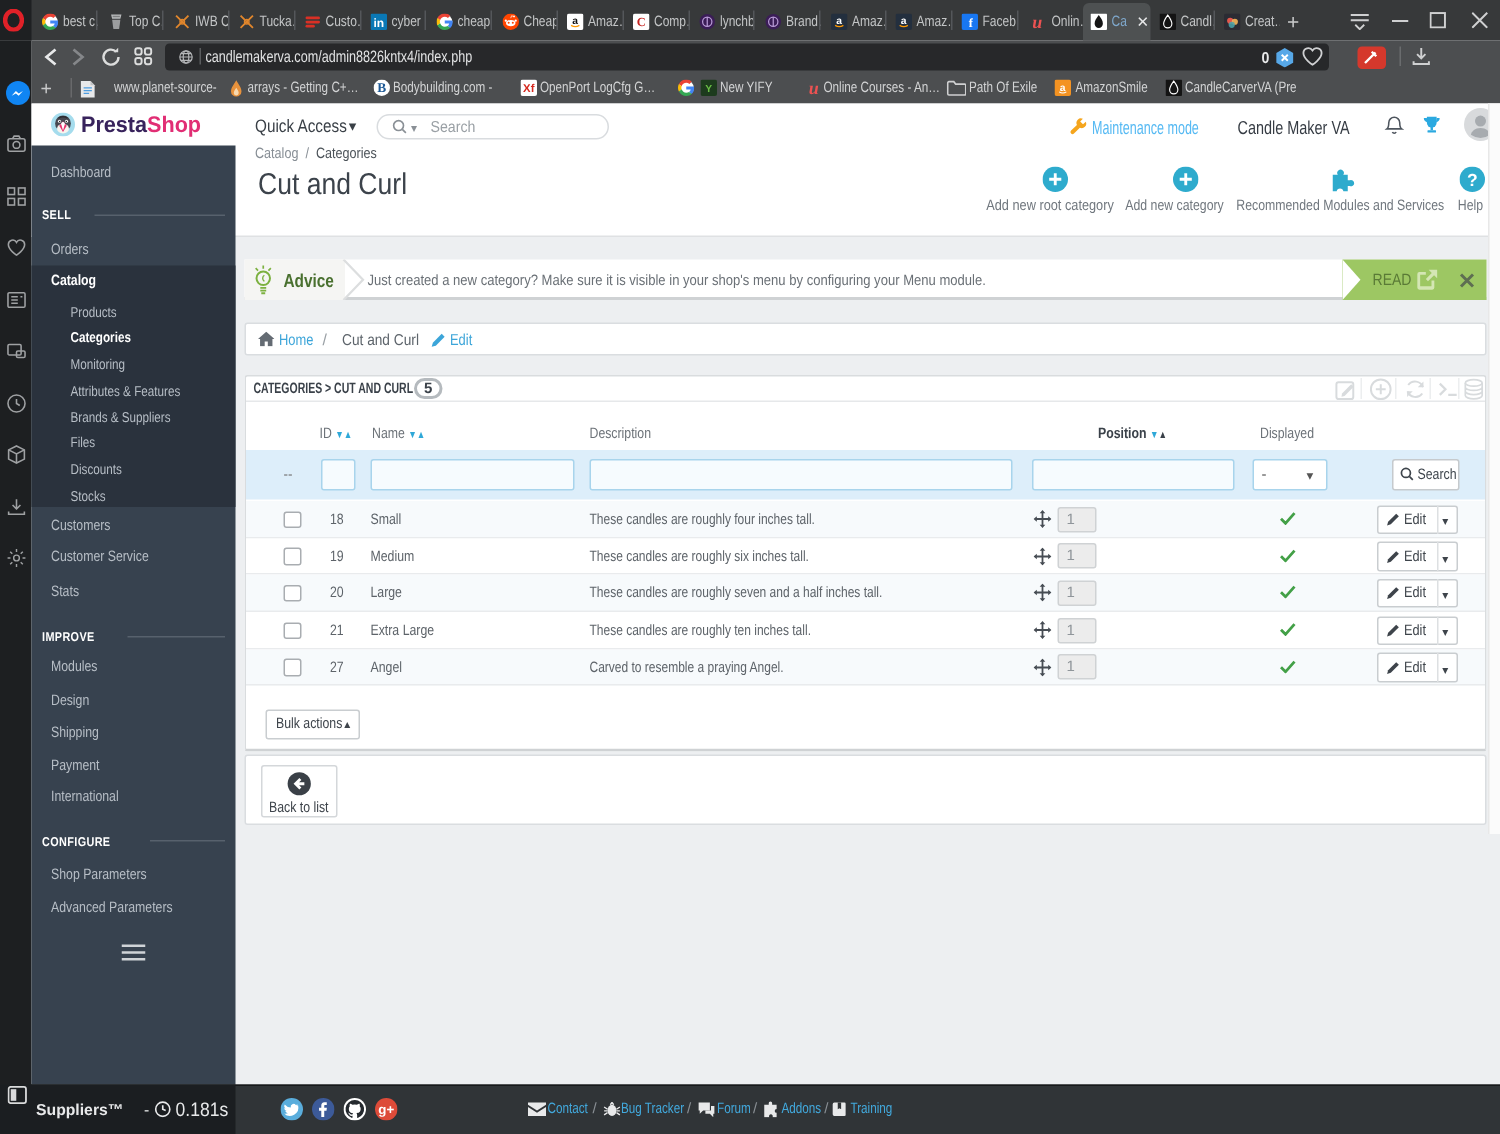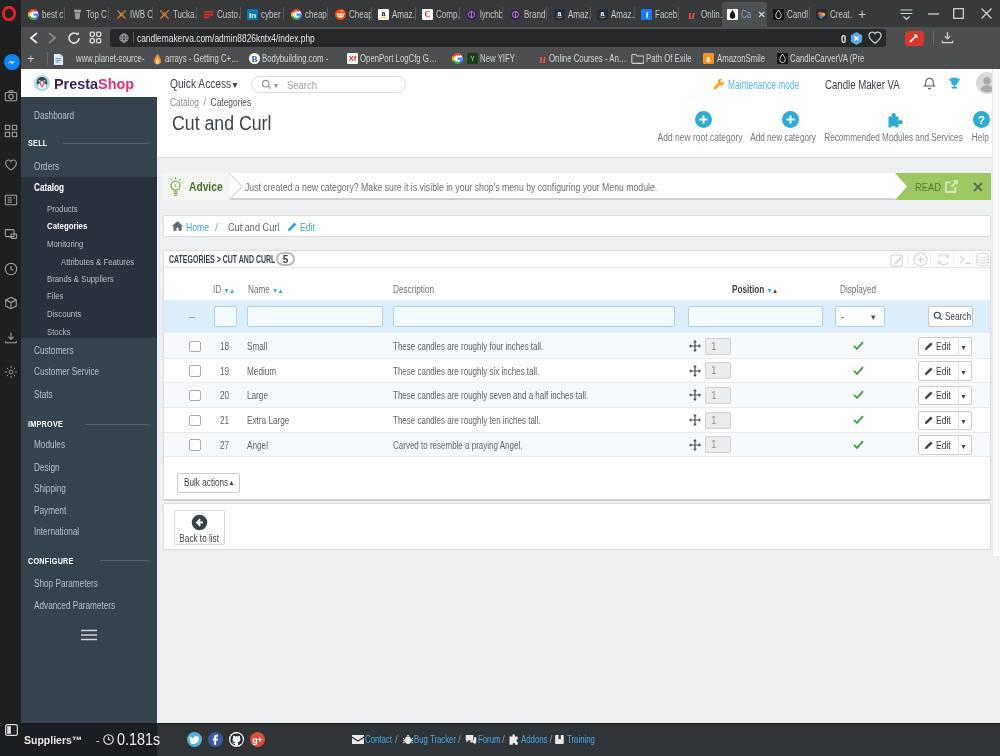--- a/index.html
+++ b/index.html
@@ -526,21 +526,21 @@
 <div class="a" style="left:21px;top:97px;width:136px;height:626px;background:#37424f"></div>
 <div class="a" style="left:21px;top:177px;width:136px;height:161px;background:#2a323d"></div>
 <div class="a" style="left:34px;top:109.8px;font-size:10px;line-height:12px;color:#b7bec6;white-space:nowrap;"><span style="display:inline-block;transform-origin:0 50%;transform:scaleX(0.82);white-space:pre">Dashboard</span></div>
 <div class="a" style="left:28px;top:138.1px;font-size:8.5px;line-height:10.2px;color:#fff;white-space:nowrap;font-weight:bold;letter-spacing:.3px"><span style="display:inline-block;transform-origin:0 50%;transform:scaleX(0.85);white-space:pre">SELL</span></div>
 <div class="a" style="left:63px;top:142.5px;width:87px;height:1px;background:#57616d"></div>
 <div class="a" style="left:34px;top:160.8px;font-size:10px;line-height:12px;color:#b7bec6;white-space:nowrap;"><span style="display:inline-block;transform-origin:0 50%;transform:scaleX(0.82);white-space:pre">Orders</span></div>
 <div class="a" style="left:34px;top:182.3px;font-size:10px;line-height:12px;color:#fff;white-space:nowrap;font-weight:bold;"><span style="display:inline-block;transform-origin:0 50%;transform:scaleX(0.82);white-space:pre">Catalog</span></div>
 <div class="a" style="left:47px;top:203.1px;font-size:9.5px;line-height:11.4px;color:#b7bec6;white-space:nowrap;"><span style="display:inline-block;transform-origin:0 50%;transform:scaleX(0.82);white-space:pre">Products</span></div>
 <div class="a" style="left:47px;top:220.1px;font-size:9.5px;line-height:11.4px;color:#fff;white-space:nowrap;font-weight:bold;"><span style="display:inline-block;transform-origin:0 50%;transform:scaleX(0.82);white-space:pre">Categories</span></div>
 <div class="a" style="left:47px;top:237.6px;font-size:9.5px;line-height:11.4px;color:#b7bec6;white-space:nowrap;"><span style="display:inline-block;transform-origin:0 50%;transform:scaleX(0.82);white-space:pre">Monitoring</span></div>
-<div class="a" style="left:47px;top:255.6px;font-size:9.5px;line-height:11.4px;color:#b7bec6;white-space:nowrap;margin-left:14px;"><span style="display:inline-block;transform-origin:0 50%;transform:scaleX(0.82);white-space:pre">Attributes &amp; Features</span></div>
+<div class="a" style="left:47px;top:255.6px;font-size:9.5px;line-height:11.4px;color:#b7bec6;white-space:nowrap;"><span style="display:inline-block;transform-origin:0 50%;transform:scaleX(0.82);white-space:pre">Attributes &amp; Features</span></div>
 <div class="a" style="left:47px;top:272.6px;font-size:9.5px;line-height:11.4px;color:#b7bec6;white-space:nowrap;"><span style="display:inline-block;transform-origin:0 50%;transform:scaleX(0.82);white-space:pre">Brands &amp; Suppliers</span></div>
 <div class="a" style="left:47px;top:290.1px;font-size:9.5px;line-height:11.4px;color:#b7bec6;white-space:nowrap;"><span style="display:inline-block;transform-origin:0 50%;transform:scaleX(0.82);white-space:pre">Files</span></div>
 <div class="a" style="left:47px;top:308.1px;font-size:9.5px;line-height:11.4px;color:#b7bec6;white-space:nowrap;"><span style="display:inline-block;transform-origin:0 50%;transform:scaleX(0.82);white-space:pre">Discounts</span></div>
 <div class="a" style="left:47px;top:326.1px;font-size:9.5px;line-height:11.4px;color:#b7bec6;white-space:nowrap;"><span style="display:inline-block;transform-origin:0 50%;transform:scaleX(0.82);white-space:pre">Stocks</span></div>
 <div class="a" style="left:34px;top:344.8px;font-size:10px;line-height:12px;color:#b7bec6;white-space:nowrap;"><span style="display:inline-block;transform-origin:0 50%;transform:scaleX(0.82);white-space:pre">Customers</span></div>
 <div class="a" style="left:34px;top:366.3px;font-size:10px;line-height:12px;color:#b7bec6;white-space:nowrap;"><span style="display:inline-block;transform-origin:0 50%;transform:scaleX(0.82);white-space:pre">Customer Service</span></div>
 <div class="a" style="left:34px;top:388.8px;font-size:10px;line-height:12px;color:#b7bec6;white-space:nowrap;"><span style="display:inline-block;transform-origin:0 50%;transform:scaleX(0.82);white-space:pre">Stats</span></div>
 <div class="a" style="left:28px;top:419.1px;font-size:8.5px;line-height:10.2px;color:#fff;white-space:nowrap;font-weight:bold;letter-spacing:.3px"><span style="display:inline-block;transform-origin:0 50%;transform:scaleX(0.85);white-space:pre">IMPROVE</span></div>
 <div class="a" style="left:85px;top:423.5px;width:65px;height:1px;background:#57616d"></div>
 <div class="a" style="left:34px;top:439.3px;font-size:10px;line-height:12px;color:#b7bec6;white-space:nowrap;"><span style="display:inline-block;transform-origin:0 50%;transform:scaleX(0.82);white-space:pre">Modules</span></div>
@@ -785,21 +785,21 @@
 <div class="a" style="left:199.5px;top:532.8px;width:400px;margin-left:-200px;text-align:center;font-size:10px;line-height:12px;color:#3e444b;white-space:nowrap;"><span style="display:inline-block;transform-origin:50% 50%;transform:scaleX(0.82);white-space:pre">Back to list</span></div>
 <div class="a" style="left:992px;top:69px;width:8px;height:487px;background:#fbfbfb;border-left:1px solid #e8e8e8"></div>
 <div class="a" style="left:0px;top:723px;width:1000px;height:33px;background:#303437;border-top:1px solid #17191b"></div>
 <div class="a" style="left:0px;top:723px;width:157px;height:33px;background:#1b1e21"></div>
 <div class="a" style="left:24px;top:734px;font-size:10.5px;line-height:12.6px;color:#e8e9ea;white-space:nowrap;font-weight:bold;"><span style="display:inline-block;transform-origin:0 50%;transform:scaleX(1);white-space:pre">Suppliers™</span></div>
 <div class="a" style="left:96px;top:734px;font-size:10.5px;line-height:12.6px;color:#e8e9ea;white-space:nowrap;"><span style="display:inline-block;transform-origin:0 50%;transform:scaleX(1);white-space:pre">-</span></div>
 <svg class="a" style="left:103px;top:734px" width="11" height="11" viewBox="0 0 14 14">
     <circle cx="7" cy="7" r="6" fill="none" stroke="#e8e9ea" stroke-width="1.4"></circle>
     <path d="M7 3.5V7l2.5 1" stroke="#e8e9ea" stroke-width="1.4" fill="none"></path>
   </svg>
-<div class="a" style="left:117px;top:734px;font-size:16px;line-height:12.6px;color:#e8e9ea;white-space:nowrap;"><span style="display:inline-block;transform-origin:0 50%;transform:scaleX(0.9);white-space:pre">0.181s</span></div>
+<div class="a" style="left:117px;top:734px;font-size:13px;line-height:12.6px;color:#e8e9ea;white-space:nowrap;"><span style="display:inline-block;transform-origin:0 50%;transform:scaleX(0.9);white-space:pre">0.181s</span></div>
 <svg class="a" style="left:187px;top:731.5px" width="15" height="15" viewBox="0 0 16 16">
     <circle cx="8" cy="8" r="8" fill="#5aaddc"></circle>
     <path d="M12.5 5.2c-.4.2-.8.3-1.2.4.4-.3.7-.7.9-1.2-.4.2-.9.4-1.3.5a2.1 2.1 0 00-3.6 1.9A6 6 0 013 4.6a2.1 2.1 0 00.7 2.8c-.3 0-.7-.1-1-.3 0 1 .7 1.9 1.7 2.1-.3.1-.6.1-1 0 .3.9 1.1 1.5 2 1.5A4.2 4.2 0 012.5 11 6 6 0 0012.5 5.2z" fill="#fff"></path>
   </svg>
 <svg class="a" style="left:208px;top:731.5px" width="15" height="15" viewBox="0 0 16 16">
     <circle cx="8" cy="8" r="8" fill="#3c5a99"></circle>
     <path d="M9 5h1.5V3H8.8C7.3 3 6.6 4 6.6 5.4V7H5v2h1.6v4.5h2.1V9h1.6l.3-2H8.7V5.6C8.7 5.2 8.8 5 9 5z" fill="#fff"></path>
   </svg>
 <svg class="a" style="left:229px;top:731.5px" width="15" height="15" viewBox="0 0 16 16">
     <circle cx="8" cy="8" r="8" fill="#fff"></circle>

